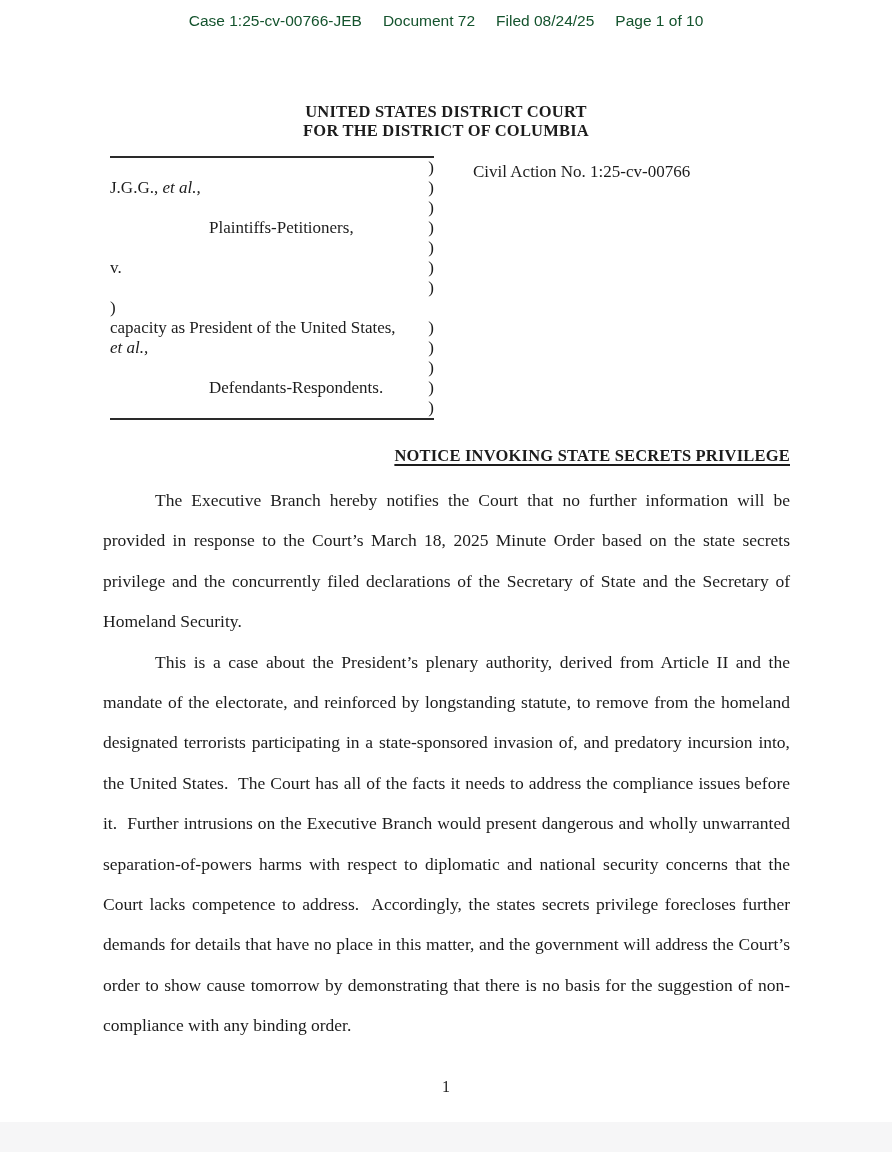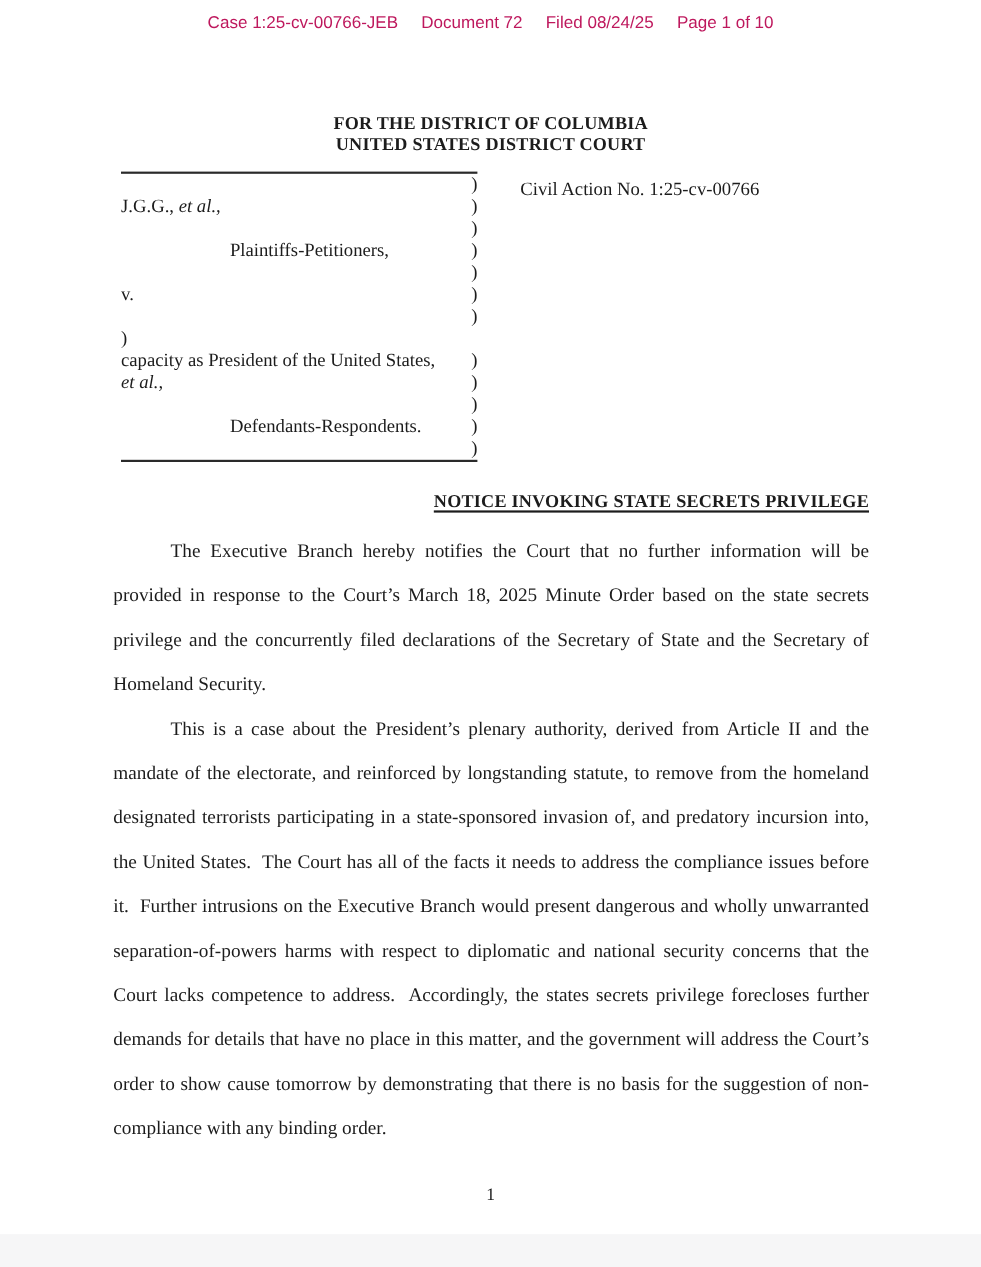--- a/index.html
+++ b/index.html
@@ -14,21 +14,21 @@
     overflow: hidden;
   }
   
   .pacer-header {
     padding-top: 12px;
     display: flex;
     justify-content: center;
     gap: 21px;
     font-family: "Liberation Sans", sans-serif;
     font-size: 15.5px;
-    color: #be185d;
+    color: #14532d;
     white-space: nowrap;
   }
   
   .court-title {
     margin-top: 72px;
     text-align: center;
     font-weight: bold;
     font-size: 16.5px;
     line-height: 19px;
     letter-spacing: 0.2px;
@@ -107,22 +107,22 @@
 <div class="page">
 
   <div class="pacer-header">
     <span>Case 1:25-cv-00766-JEB</span>
     <span>Document 72</span>
     <span>Filed 08/24/25</span>
     <span>Page 1 of 10</span>
   </div>
 
   <div class="court-title">
+    <div>UNITED STATES DISTRICT COURT</div>
     <div>FOR THE DISTRICT OF COLUMBIA</div>
-    <div>UNITED STATES DISTRICT COURT</div>
   </div>
 
   <div class="content">
 
     <div class="caption-wrap">
       <div class="caption">
         <div class="cap-row">
           <span class="cap-text"></span>
           <span class="cap-paren">)</span>
         </div>

